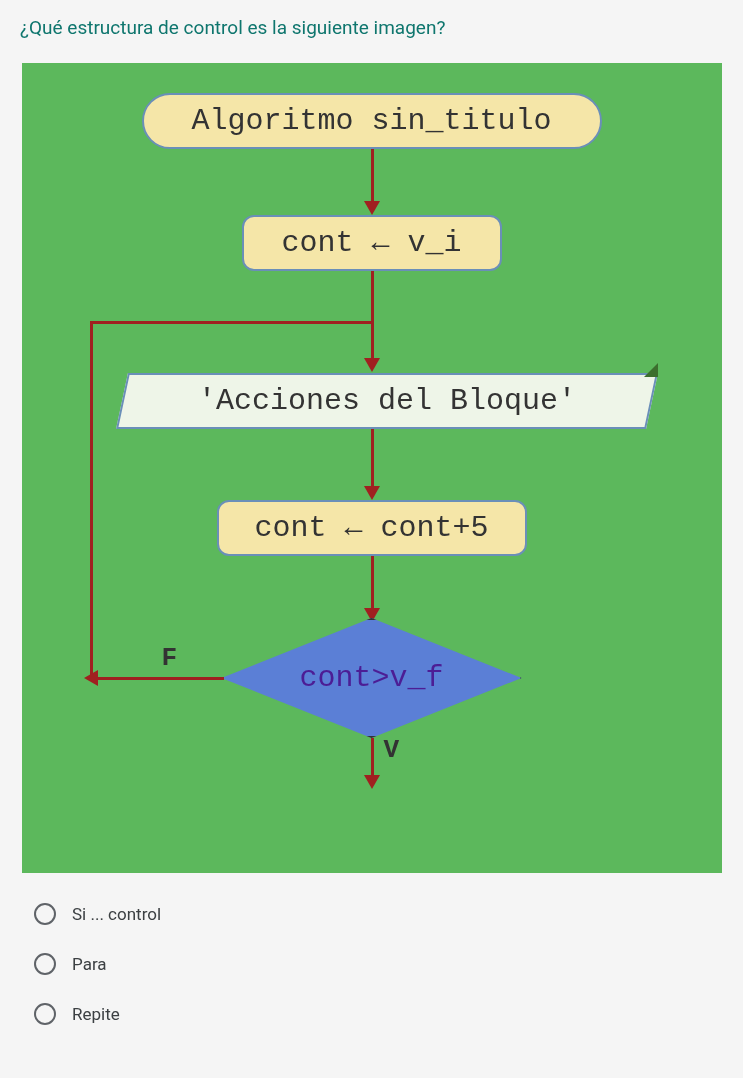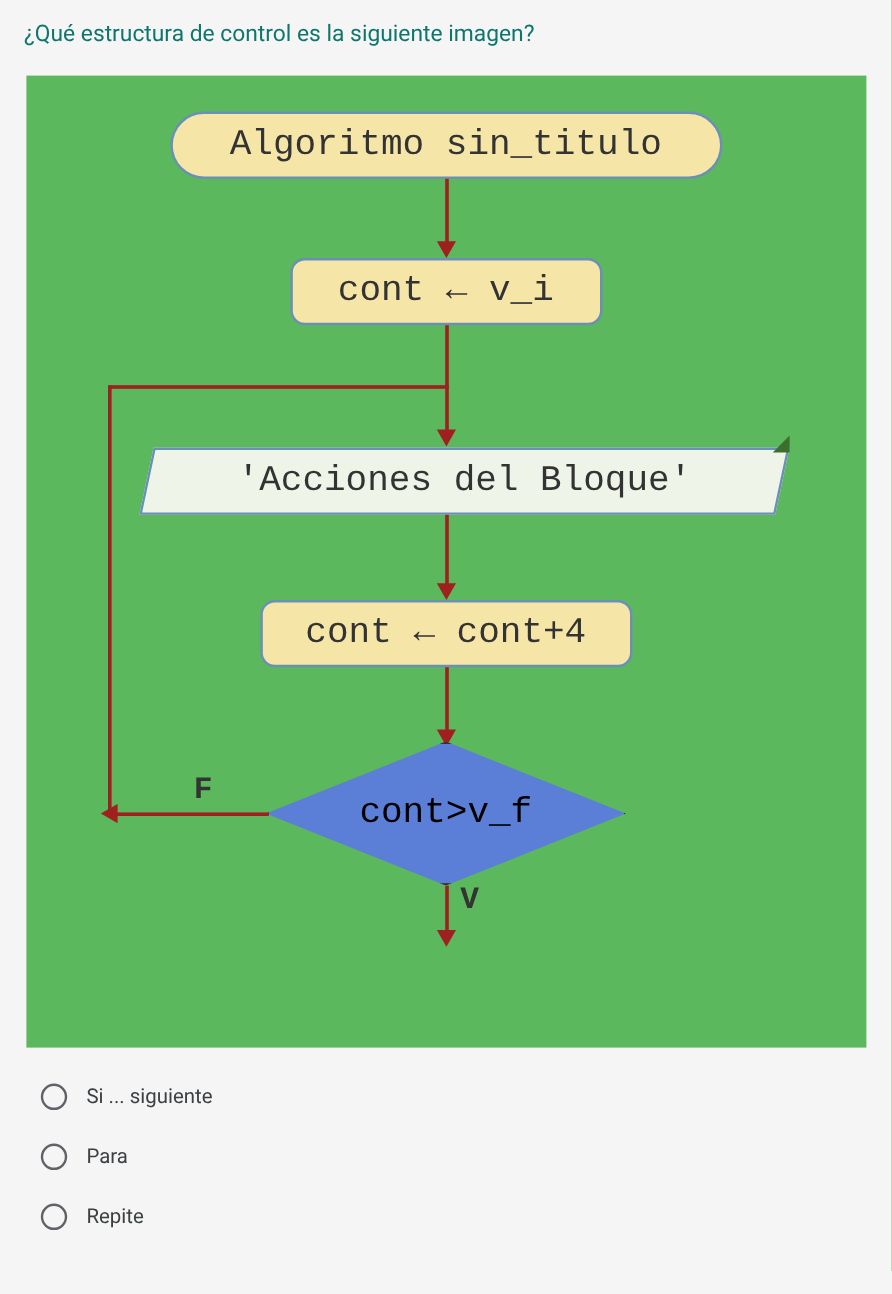--- a/index.html
+++ b/index.html
@@ -64,21 +64,21 @@
     height: 100%;
     background: #5b7fd6;
     border: 2px solid #333;
     transform: rotate(0deg);
     clip-path: polygon(50% 0%, 100% 50%, 50% 100%, 0% 50%);
   }
   .decision-text {
     position: relative;
     z-index: 2;
     font-size: 30px;
-    color: #000000;
+    color: #4c1d95;
   }
   .arrow-line {
     position: absolute;
     background: #a02020;
   }
   .arrow-head-down {
     position: absolute;
     width: 0; height: 0;
     border-left: 8px solid transparent;
     border-right: 8px solid transparent;
@@ -154,21 +154,21 @@
     <div class="node io" style="left:100px; top:310px; width:530px; height:56px;">
       <span>'Acciones del Bloque'</span>
     </div>
 
     <div class="arrow-head-up-right" style="left:622px; top:300px;"></div>
 
     <div class="arrow-line" style="left:349px; top:366px; width:3px; height:60px;"></div>
     <div class="arrow-head-down" style="left:342px; top:423px;"></div>
 
     <div class="node process" style="left:195px; top:437px; width:310px; height:56px;">
-      <span>cont ← cont+4</span>
+      <span>cont ← cont+5</span>
     </div>
 
     <div class="arrow-line" style="left:349px; top:493px; width:3px; height:55px;"></div>
     <div class="arrow-head-down" style="left:342px; top:545px;"></div>
 
     <div class="node decision" style="left:200px; top:555px;">
       <div class="diamond"></div>
       <div class="decision-text">cont&gt;v_f</div>
     </div>
 
@@ -183,21 +183,21 @@
     <div class="arrow-line" style="left:349px; top:675px; width:3px; height:40px;"></div>
     <div class="arrow-head-down" style="left:342px; top:712px;"></div>
 
 
   </div>
 </div>
 
 <div class="options">
   <div class="option">
     <div class="radio"></div>
-    <div class="option-label">Si ... siguiente</div>
+    <div class="option-label">Si ... control</div>
   </div>
   <div class="option">
     <div class="radio"></div>
     <div class="option-label">Para</div>
   </div>
   <div class="option">
     <div class="radio"></div>
     <div class="option-label">Repite</div>
   </div>
 </div>

